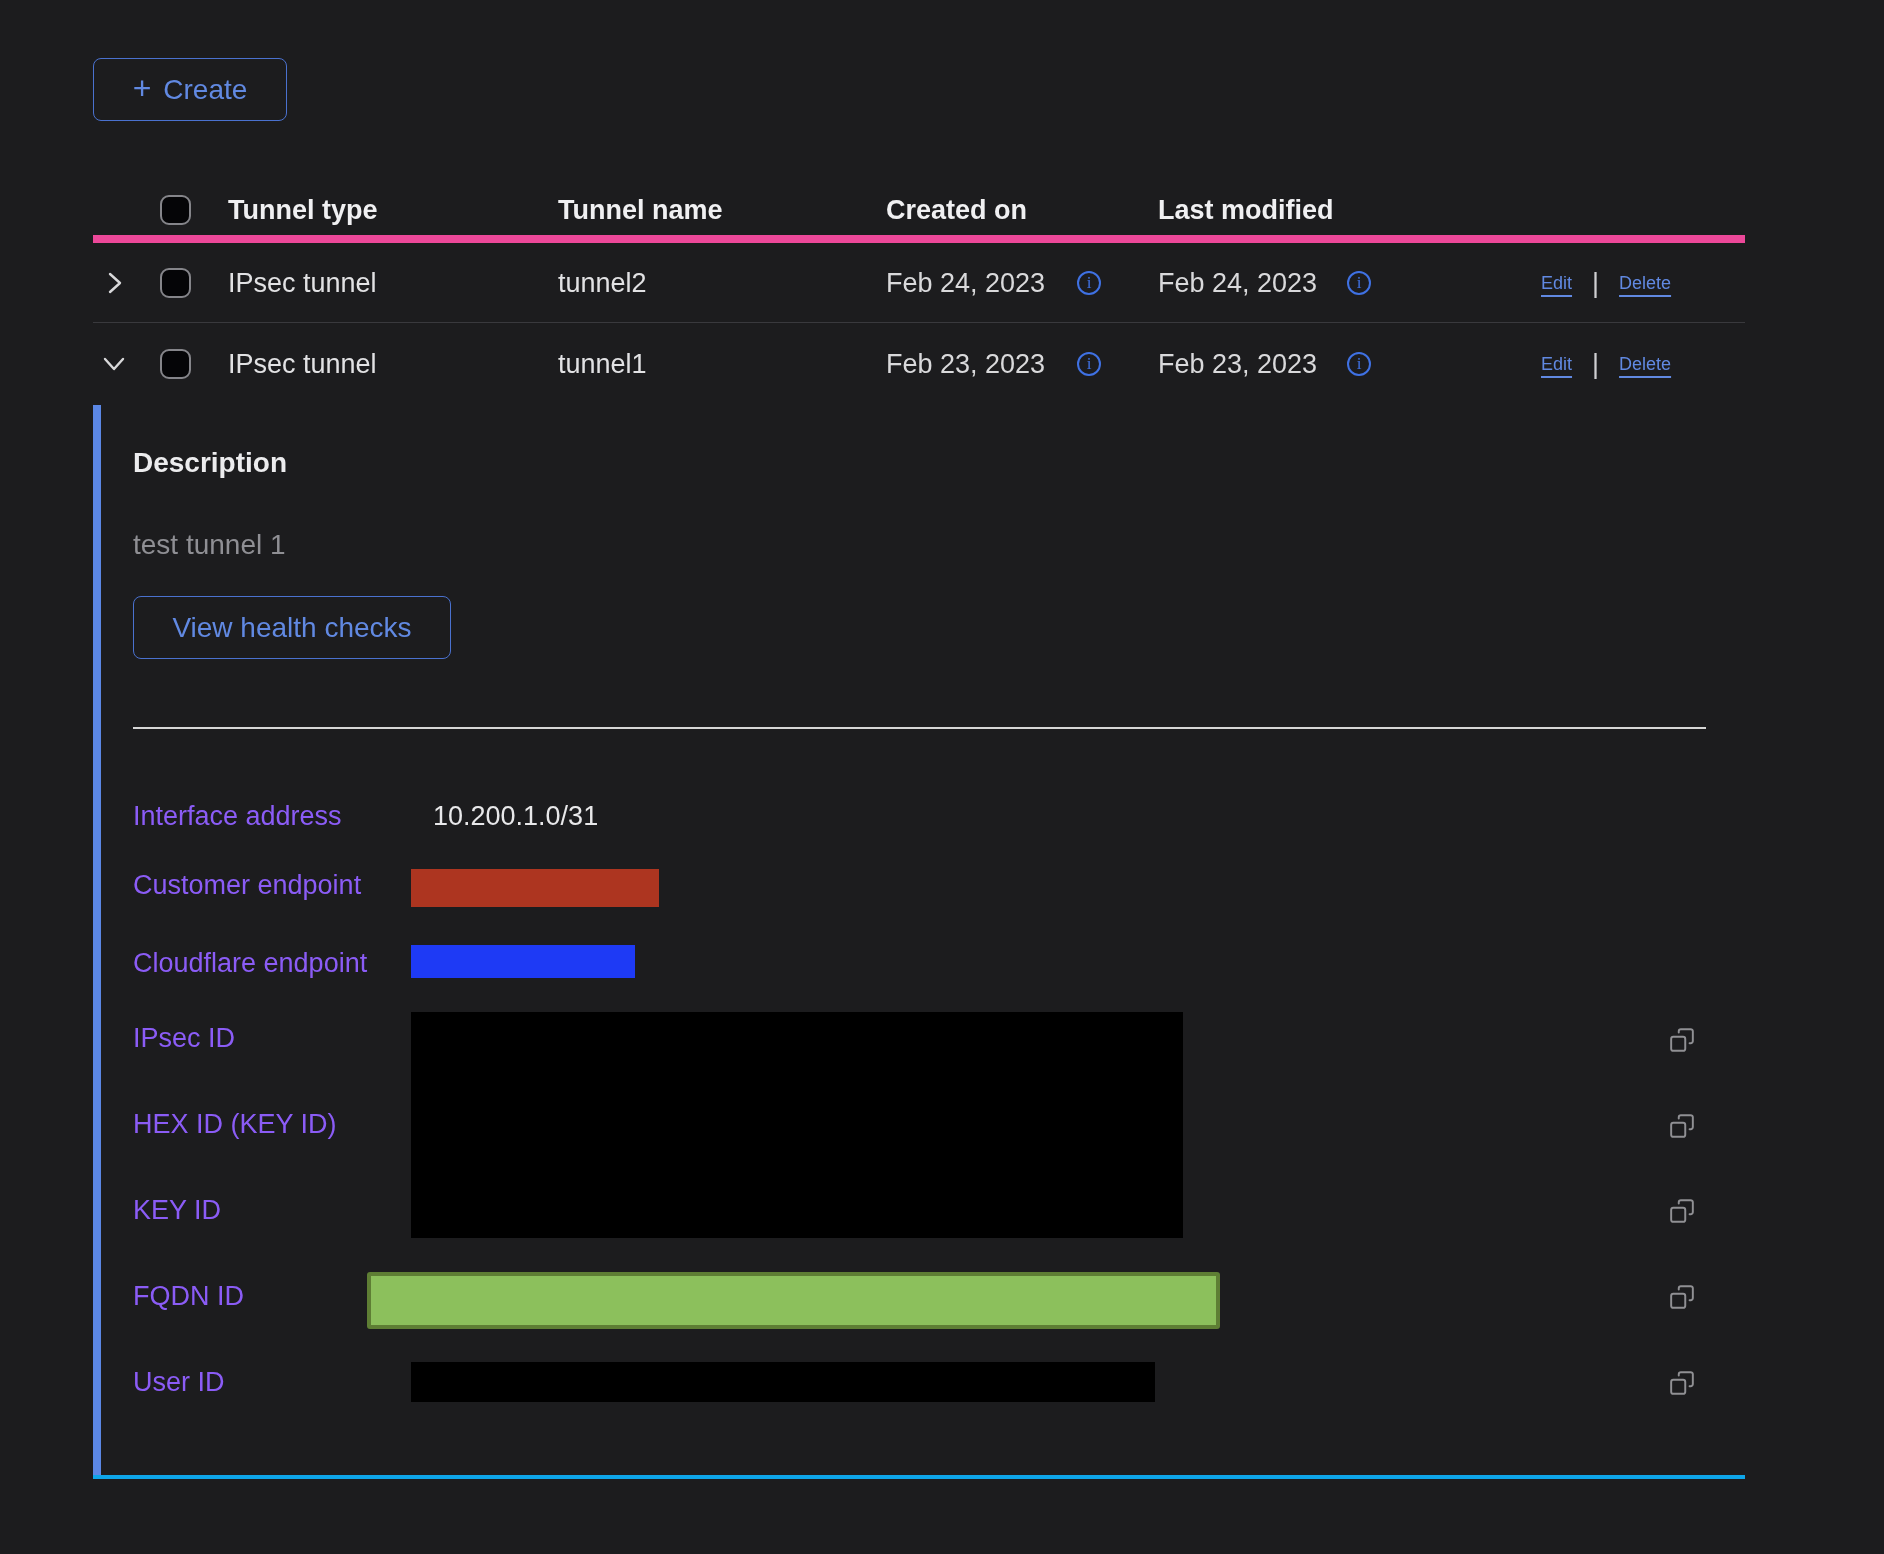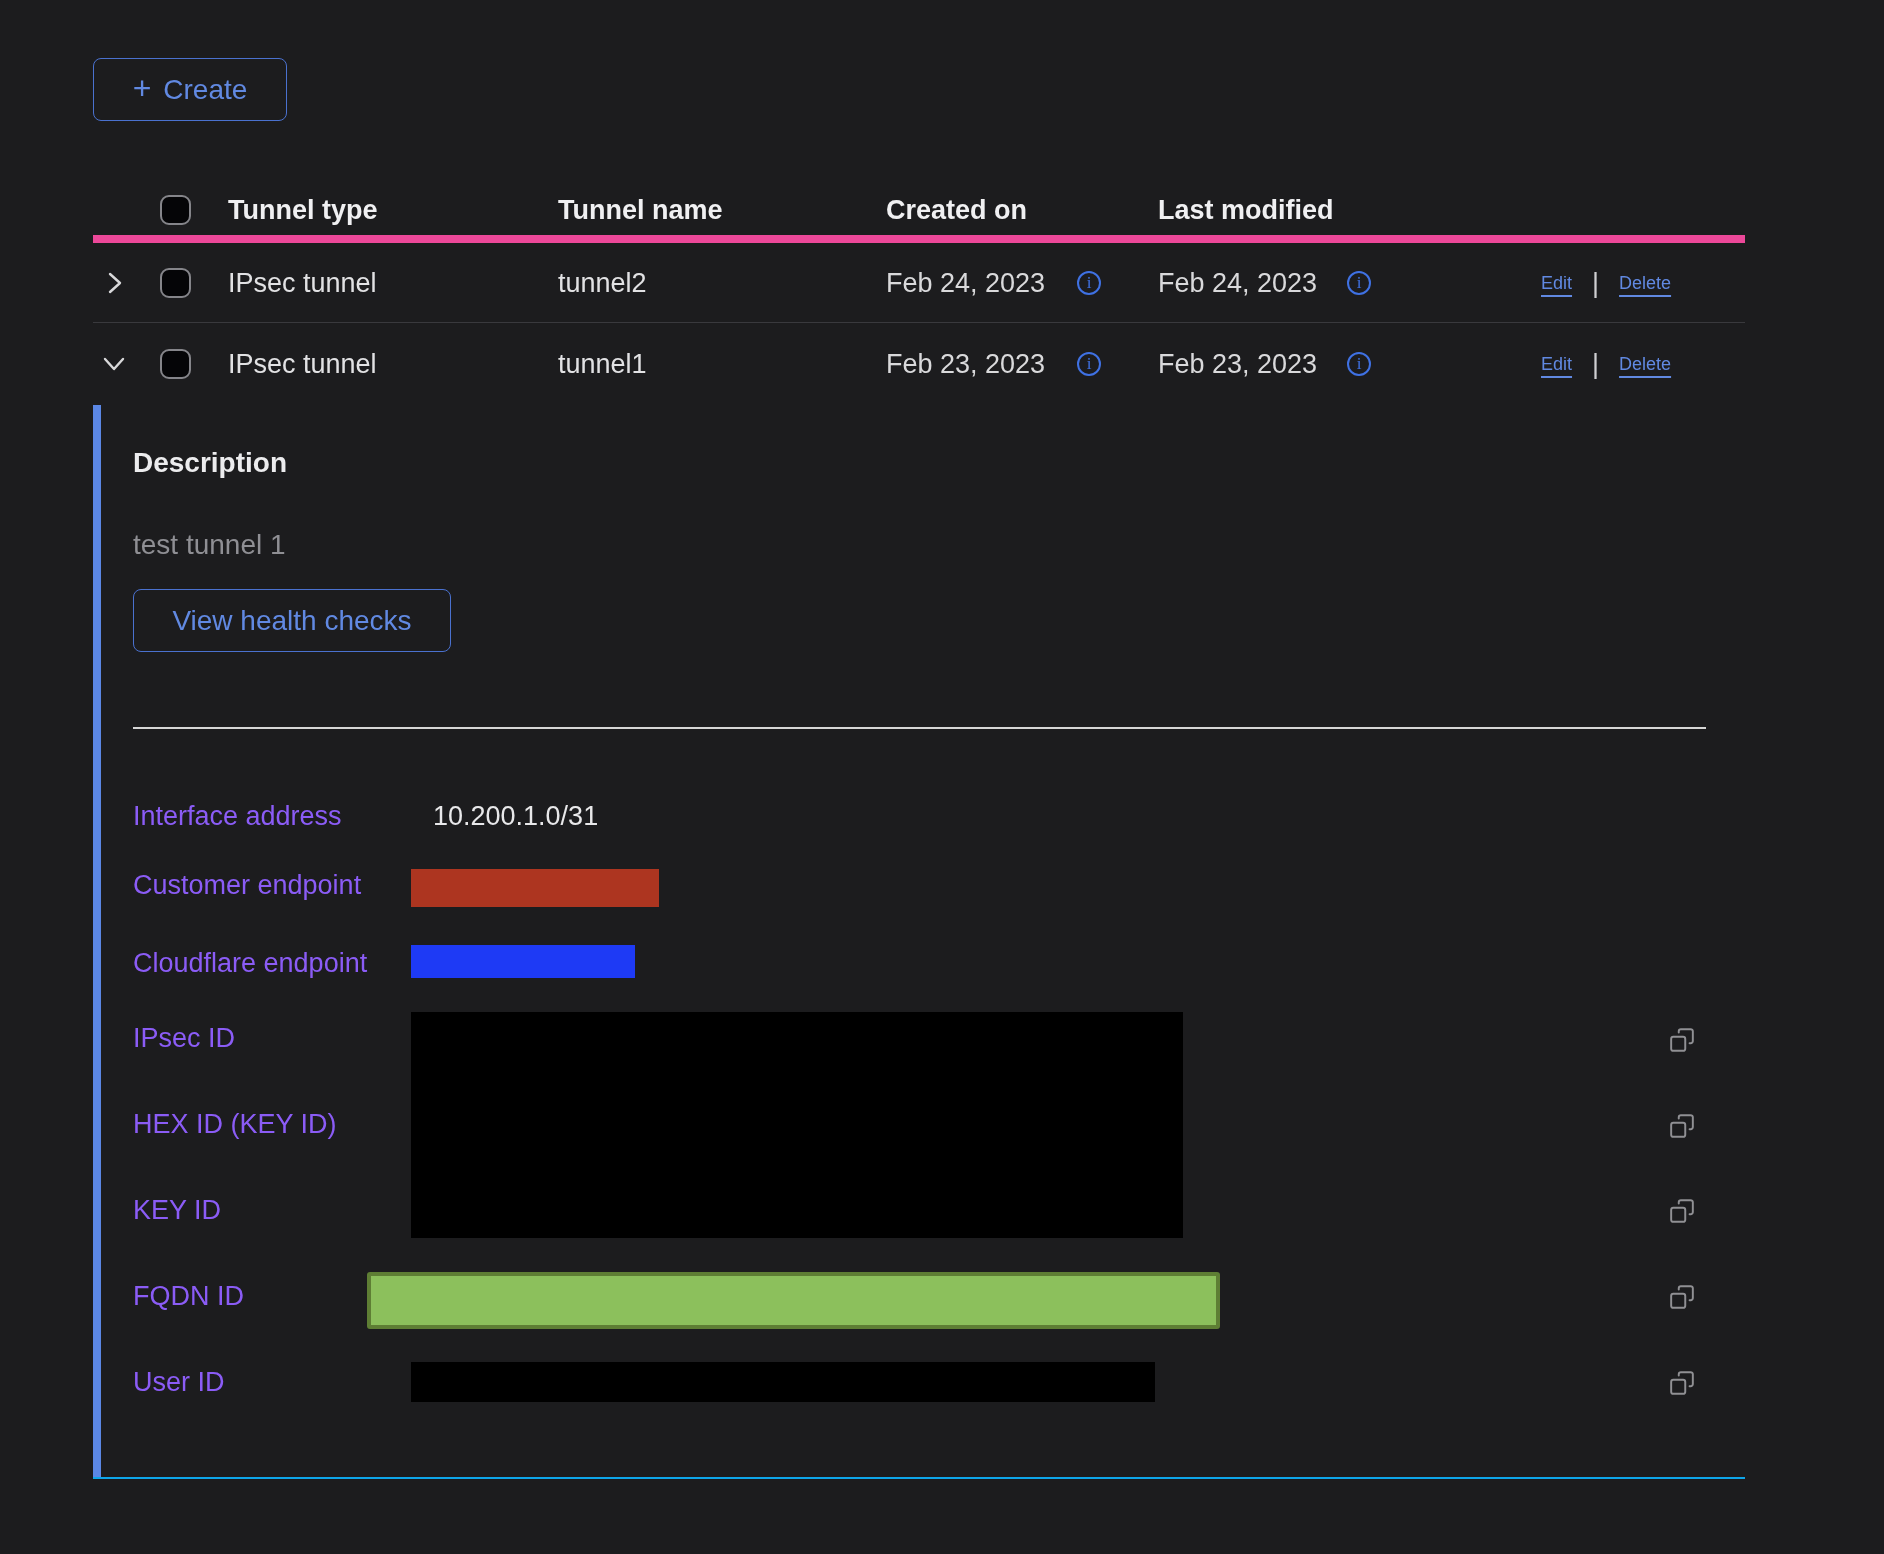--- a/index.html
+++ b/index.html
@@ -35,26 +35,26 @@
   .chev{position:absolute;width:26px;height:26px;cursor:pointer;}
   .chev svg{display:block;}
   .info{display:inline-flex;width:24px;height:24px;border:2px solid #3f71e3;border-radius:50%;
     align-items:center;justify-content:center;color:#3f71e3;box-sizing:border-box;
     font-family:"Liberation Serif","DejaVu Serif",serif;font-size:17px;font-style:normal;cursor:pointer;}
   .c-info{position:absolute;}
   .date{color:#d9d9db;}
   .link{color:#6189e2;text-decoration:underline;text-underline-offset:6px;text-decoration-thickness:2px;cursor:pointer;font-size:18px;line-height:32px;}
   .pipe{color:#cfcfd2;font-size:27px;}
   
-  .panel{position:absolute;left:93px;top:405px;width:1652px;height:1074px;border-bottom:2px solid #0ea5e9;box-sizing:border-box;padding-left:44px;}
+  .panel{position:absolute;left:93px;top:405px;width:1652px;height:1074px;border-bottom:4px solid #0ea5e9;box-sizing:border-box;padding-left:44px;}
   .accent-bar{position:absolute;left:0;top:0;width:8px;height:100%;background:#5b87e5;}
   .p-abs{position:absolute;line-height:32px;font-size:27px;white-space:nowrap;}
   .desc-label{left:40px;top:42px;font-size:28px;font-weight:600;color:#ececee;}
   .desc-value{left:40px;top:124px;font-size:28px;color:#8f8f94;}
-  .health-btn{left:40px;top:184px;width:318px;height:63px;font-size:28px;}
+  .health-btn{left:40px;top:191px;width:318px;height:63px;font-size:28px;}
   .light-divider{position:absolute;left:40px;top:322px;width:1573px;height:2px;background:#d6d6d6;}
   .f-label{left:40px;color:#8b5cf6;}
   .f-value{left:340px;color:#e8e8ea;}
   .redact{position:absolute;}
   .r-red{left:318px;top:464px;width:248px;height:38px;background:#ad3520;}
   .r-blue{left:318px;top:540px;width:224px;height:33px;background:#1e3af5;}
   .r-black-group{left:318px;top:607px;width:772px;height:226px;background:#000;}
   .r-green{left:274px;top:867px;width:853px;height:57px;background:#8cc05c;border:4px solid #5e7e34;border-radius:3px;box-sizing:border-box;}
   .r-black-user{left:318px;top:957px;width:744px;height:40px;background:#000;}
   .copy-btn{position:absolute;left:1576px;width:26px;height:26px;cursor:pointer;color:#909094;}

